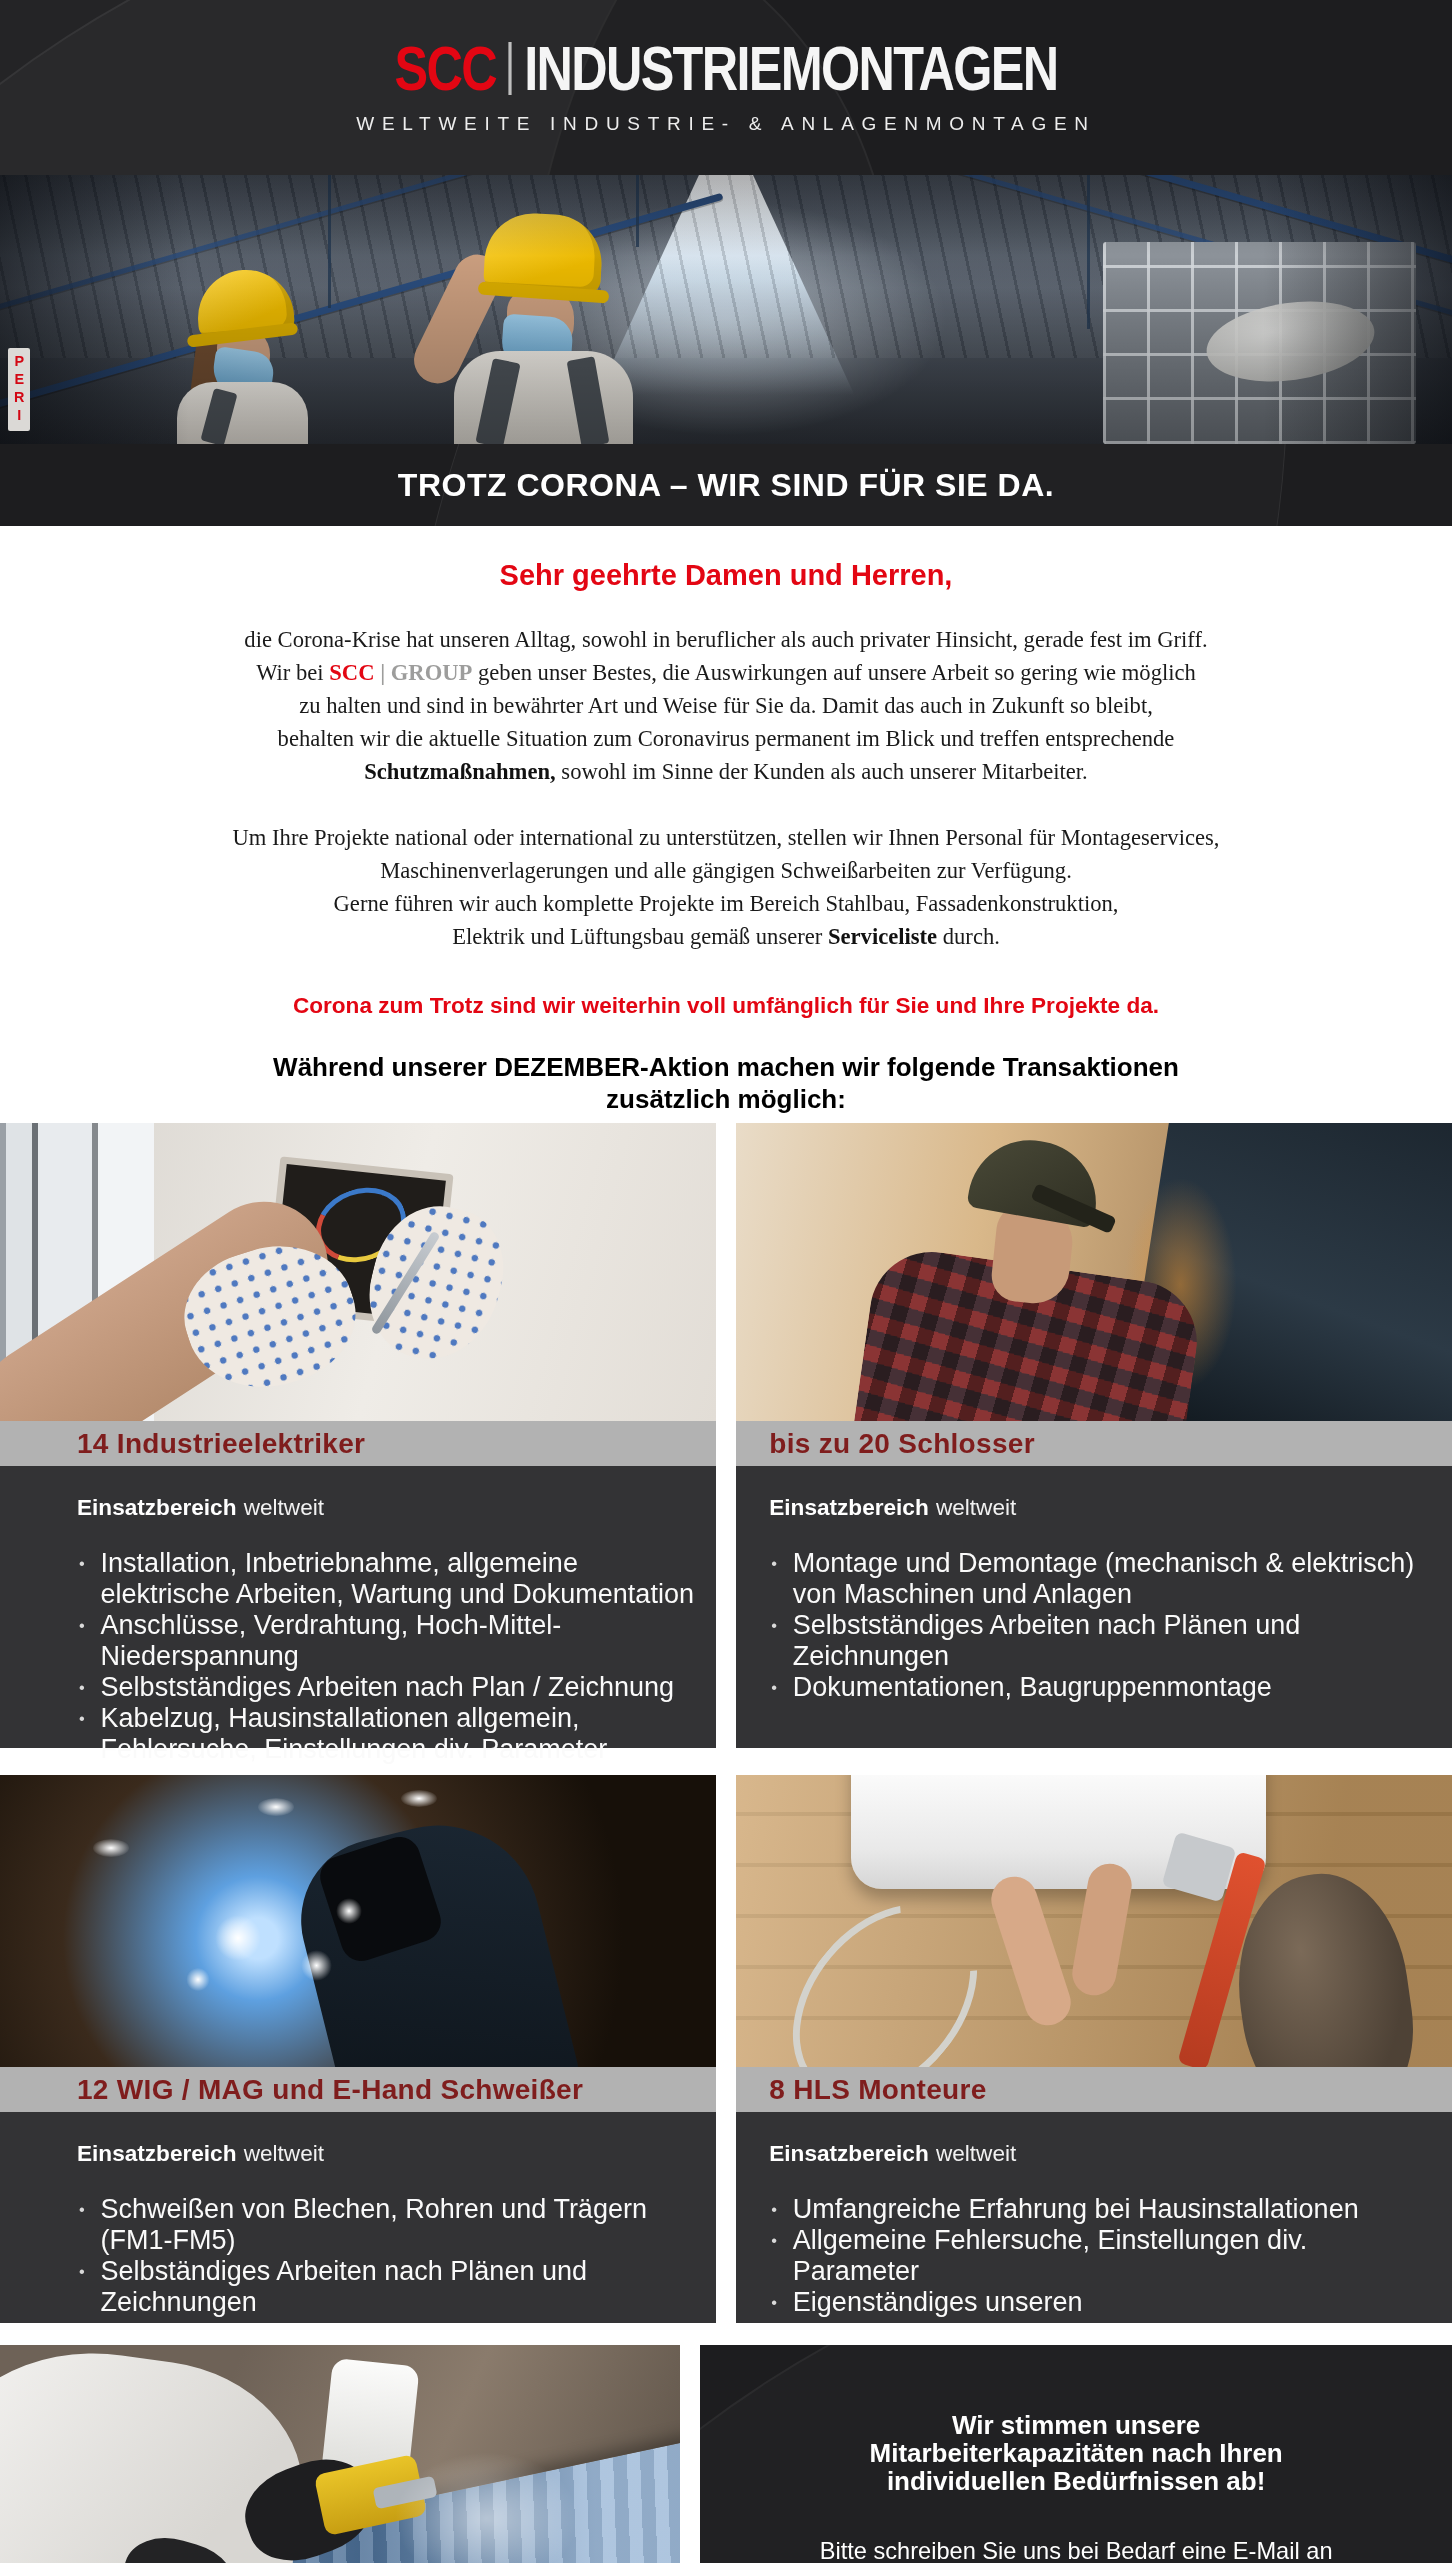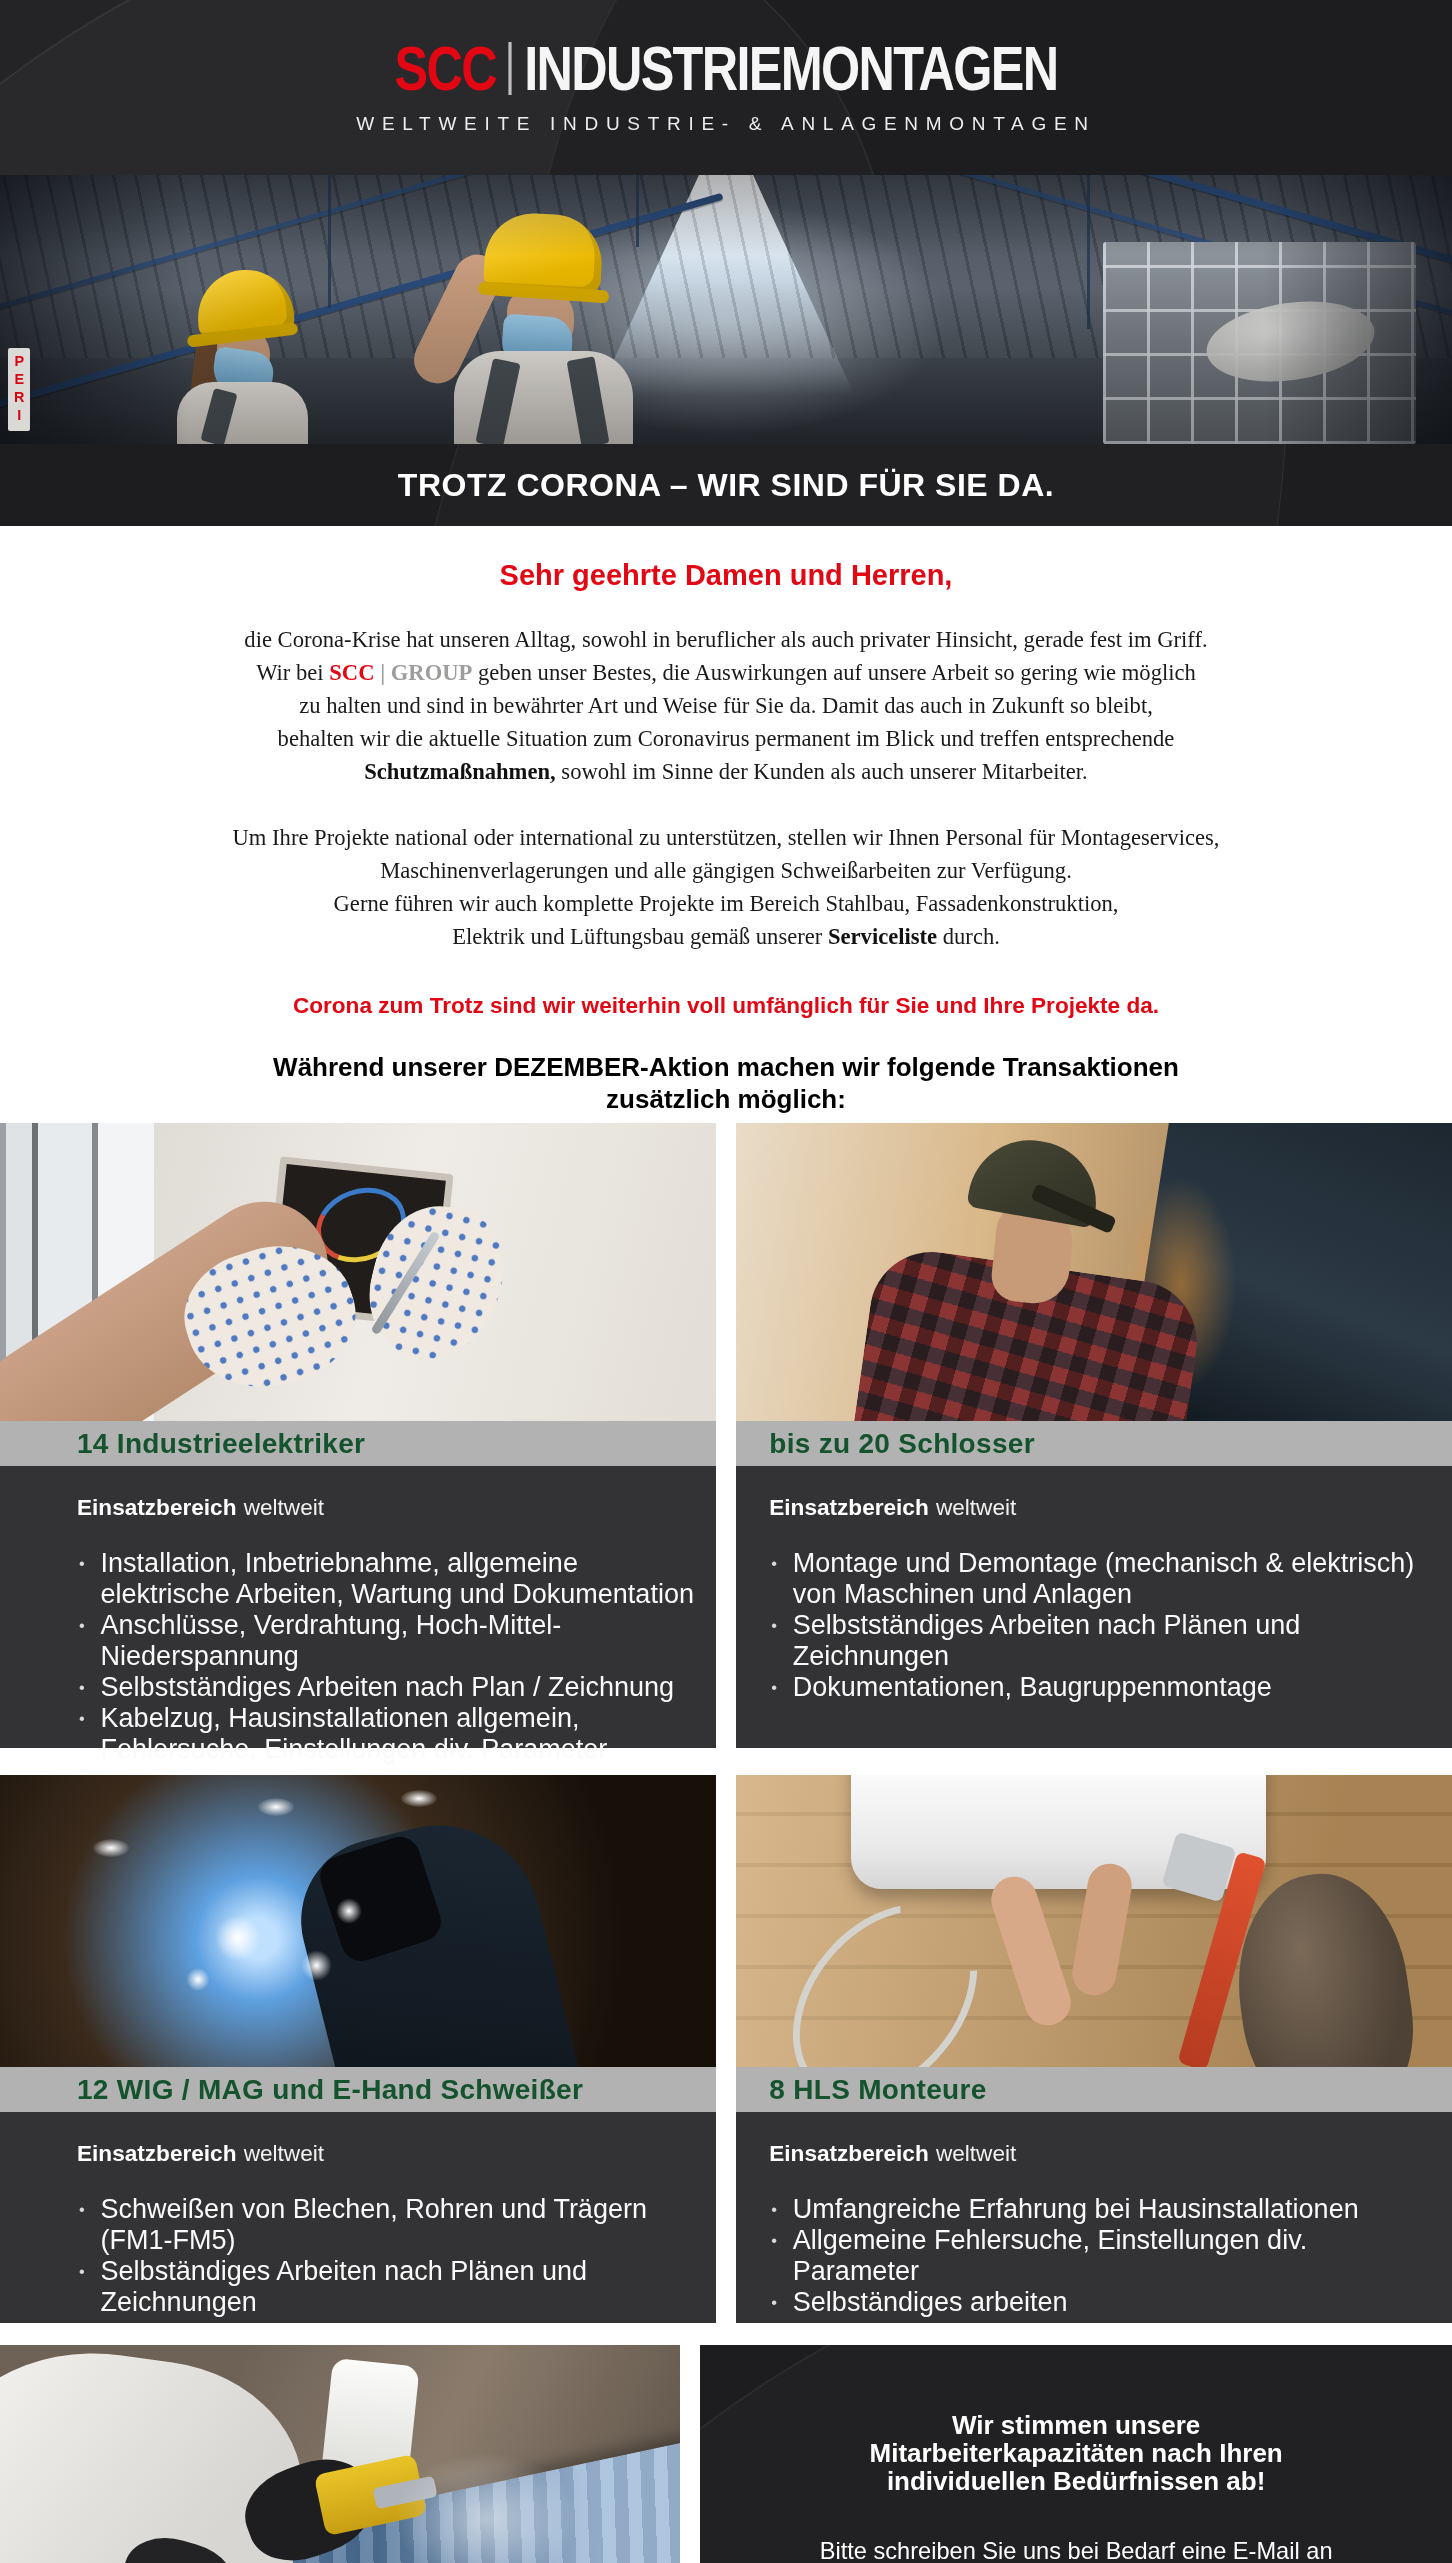--- a/index.html
+++ b/index.html
@@ -100,21 +100,21 @@
   .highlight{color:#e30613;font-size:22.6px;line-height:33px;font-weight:bold;margin:0 0 29px;}
   .action-heading{color:#000;font-size:26px;line-height:32px;font-weight:bold;white-space:pre-line;margin:0;}
 
   
   .cards-row{display:flex;gap:20.5px;}
   .mb1{margin-bottom:27px;} .mb2{margin-bottom:21.5px;}
   .card{flex:1;display:flex;flex-direction:column;min-width:0;}
   .photo{position:relative;overflow:hidden;}
   .row1 .photo{height:298px;} .row2 .photo{height:292px;} .row3 .photo{height:298px;}
   .band{height:45px;background:#b2b2b2;display:flex;align-items:center;}
-  .band-title{color:#14532d;font-size:28px;font-weight:bold;letter-spacing:0.3px;}
+  .band-title{color:#7f1d1d;font-size:28px;font-weight:bold;letter-spacing:0.3px;}
   .body{background:#333335;color:#ffffff;padding-top:29px;padding-right:20.5px;}
   .row1 .body{height:282px;} .row2 .body{height:211px;}
   .col-left .band{padding-left:77px;} .col-left .body{padding-left:77px;}
   .col-right .band{padding-left:33px;} .col-right .body{padding-left:33px;}
   .scope{margin:0;font-size:22.6px;line-height:26px;}
   .scope-label{font-weight:bold;}
   .scope-value{margin-left:7.2px;font-weight:normal;color:#f2f2f2;}
   .bullets{list-style:none;margin:27px 0 0;padding:0;font-size:27px;line-height:31px;color:#fafafa;}
   .bullets li{position:relative;padding-left:23.6px;white-space:pre-line;}
   .bullets li::before{content:"\2022";position:absolute;left:2.1px;top:0;font-size:16.4px;line-height:31px;color:#d9d9d9;}
@@ -360,21 +360,21 @@
         <div class="head-hls"></div>
       </div>
       <div class="band">
           <span class="band-title">8 HLS Monteure</span>
         </div>
       <div class="body">
         <p class="scope"><span class="scope-label">Einsatzbereich</span><span class="scope-value">weltweit</span></p>
         <ul class="bullets">
           <li>Umfangreiche Erfahrung bei Hausinstallationen</li>
           <li>Allgemeine Fehlersuche, Einstellungen div. Parameter</li>
-          <li>Selbständiges arbeiten</li>
+          <li>Eigenständiges unseren</li>
         </ul>
       </div>
     </div>
   </div>
 
   <div class="cards-row">
     <div class="card col-left row3">
       <div class="photo ph-lack">
         <div class="sheet"></div>
         <div class="suit"></div>

